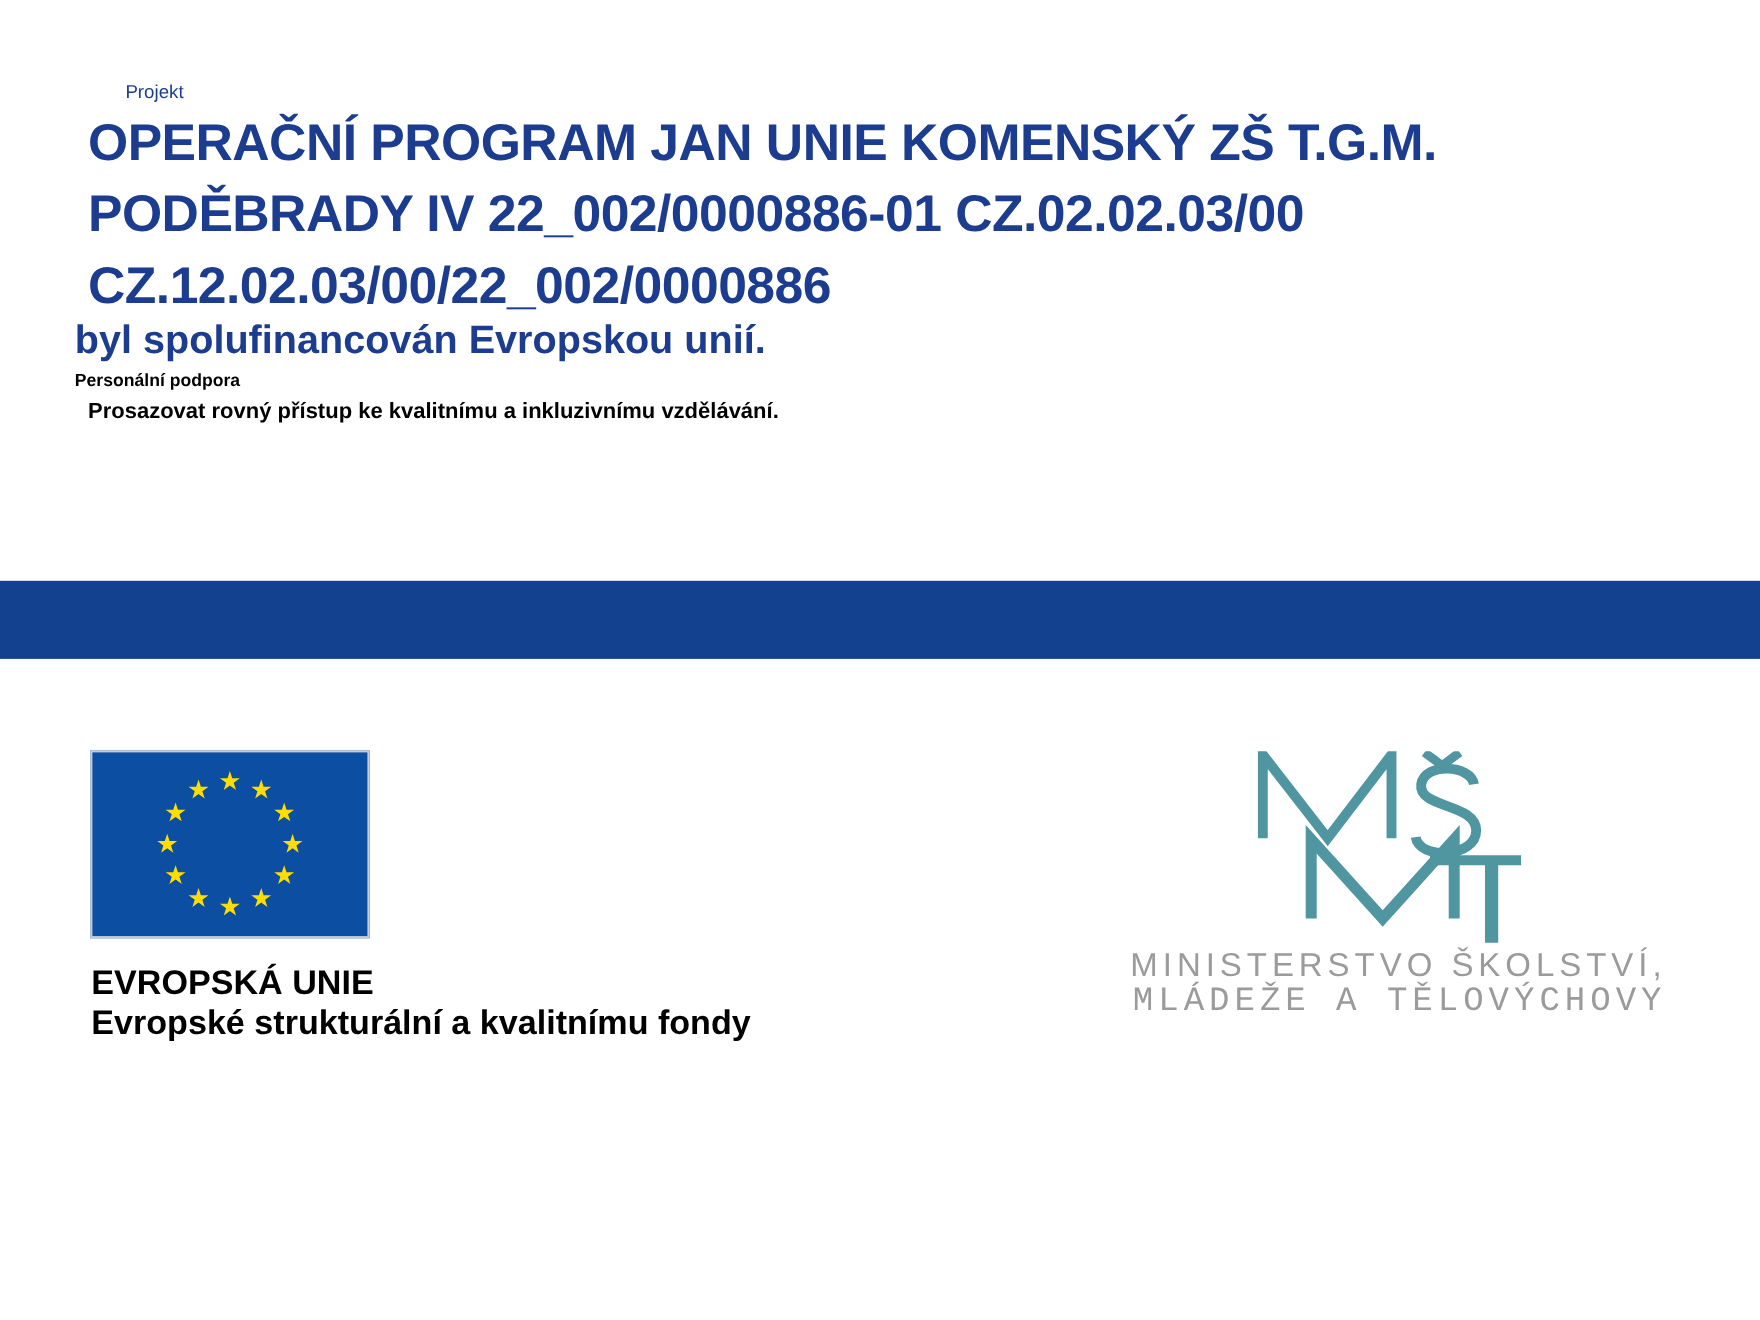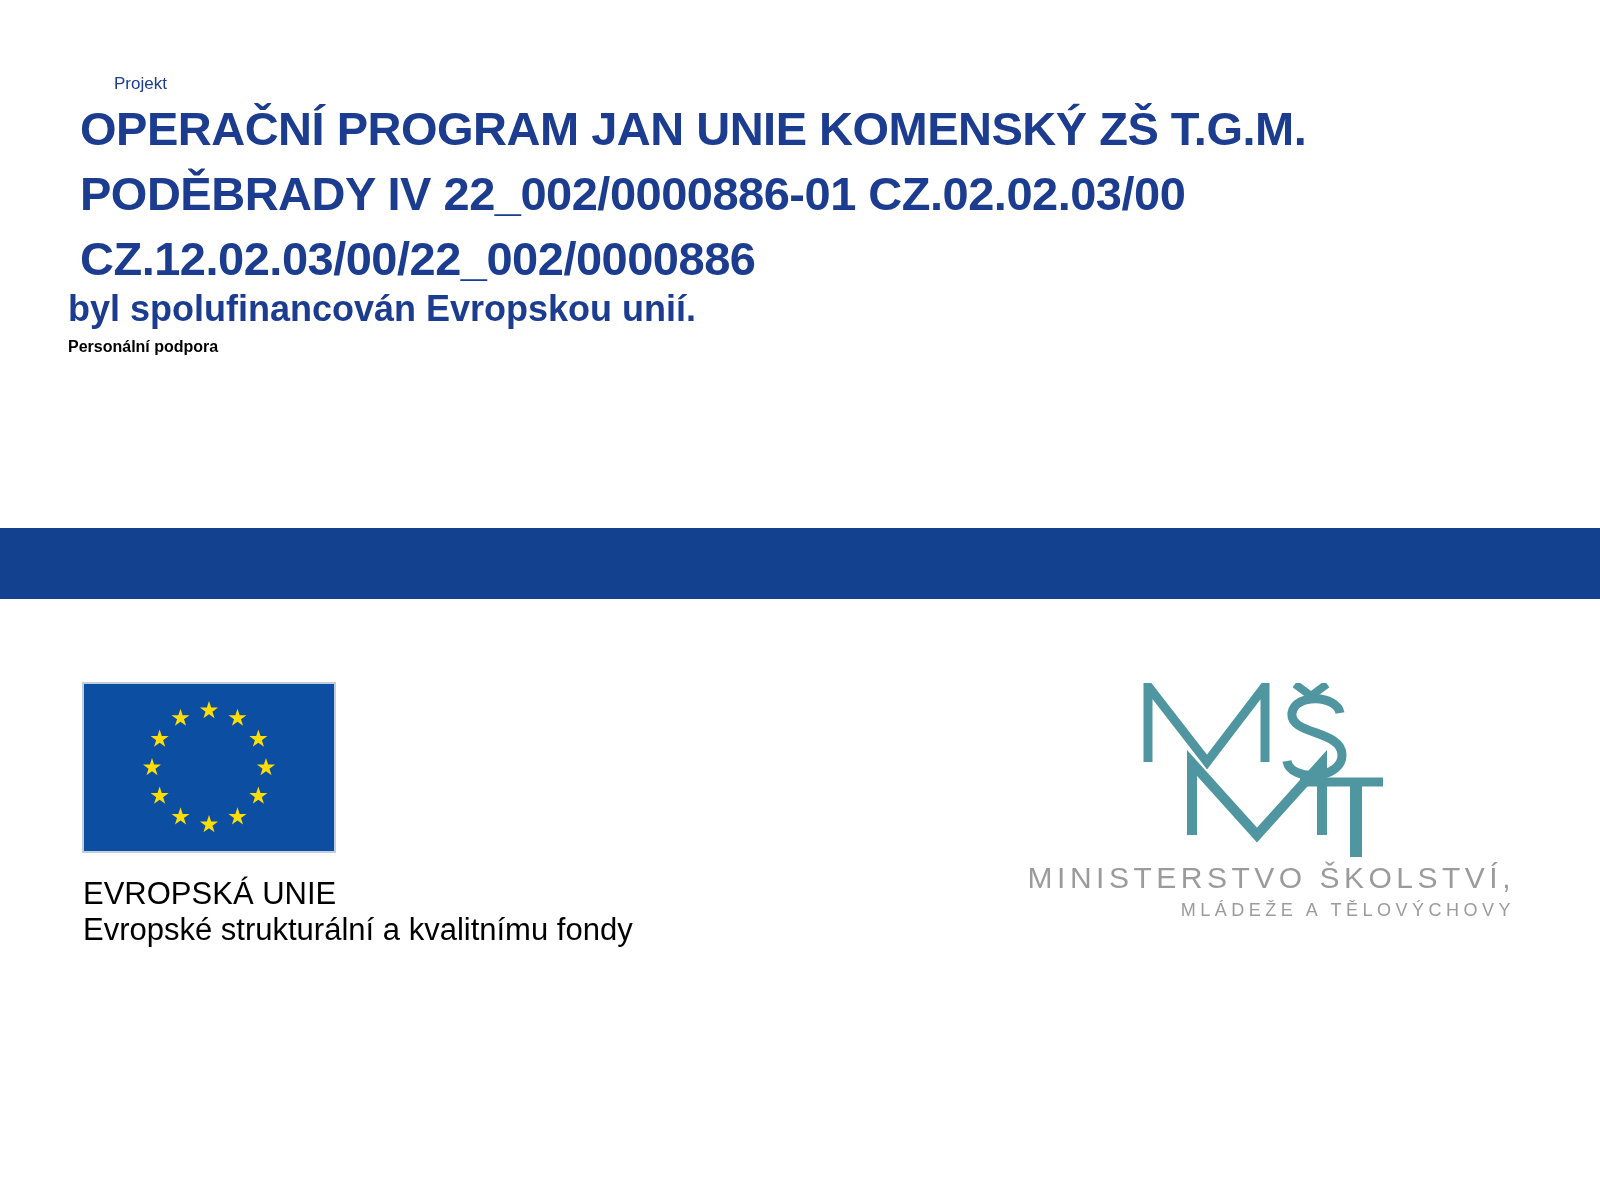--- a/index.html
+++ b/index.html
@@ -42,48 +42,49 @@
     position:absolute;left:0;top:528px;width:1600px;height:71px;
     background:var(--bar-blue);
   }
   .eu-flag{
     position:absolute;left:82px;top:682px;width:254px;height:171px;
     background:var(--flag-blue);border:2px solid #c3cedd;box-sizing:border-box;
   }
   .eu-flag svg{position:absolute;left:-2px;top:-2px;}
   .eu-text{
     position:absolute;left:83px;top:876px;
-    color:var(--text-black);font-size:31px;line-height:36px;font-weight:400;
+    color:var(--text-black);font-size:31px;line-height:36px;font-weight:700;
   }
   .msmt-logo{
     position:absolute;left:1143px;top:683px;width:240px;height:175px;
   }
   .ministry-text{
     position:absolute;left:965px;top:860px;width:550px;text-align:right;
     color:var(--ministry-gray);font-weight:400;
   }
   .ministry-line1{font-size:30px;line-height:35px;letter-spacing:4.5px;}
-  .ministry-line2{font-size:18px;line-height:31px;letter-spacing:4.5px;}
+  .ministry-line2{font-size:31px;line-height:31px;letter-spacing:4.5px;font-family:Liberation Mono, monospace;}
 </style>
 </head>
 <body>
 
 <div class="page">
 
   <div class="kicker">Projekt</div>
 
   <div class="title">
     <div>OPERAČNÍ PROGRAM JAN UNIE KOMENSKÝ ZŠ T.G.M.</div>
     <div>PODĚBRADY IV 22_002/0000886-01 CZ.02.02.03/00</div>
     <div>CZ.12.02.03/00/22_002/0000886</div>
   </div>
 
   <div class="cofinance">byl spolufinancován Evropskou unií.</div>
 
   <div class="note1">Personální podpora</div>
+  <div class="note2">Prosazovat rovný přístup ke kvalitnímu a inkluzivnímu vzdělávání.</div>
 
   <div class="divider-bar"></div>
 
   <div class="eu-flag">
     <svg width="254" height="171" viewBox="0 0 254 171">
         <polygon points="127.00,19.00 129.15,25.55 136.04,25.56 130.47,29.63 132.58,36.19 127.00,32.15 121.42,36.19 123.53,29.63 117.96,25.56 124.85,25.55" fill="var(--star-yellow)"></polygon>
         <polygon points="155.50,26.64 157.65,33.18 164.54,33.20 158.97,37.26 161.08,43.82 155.50,39.79 149.92,43.82 152.03,37.26 146.46,33.20 153.35,33.18" fill="var(--star-yellow)"></polygon>
         <polygon points="176.36,47.50 178.51,54.05 185.40,54.06 179.83,58.13 181.95,64.69 176.36,60.65 170.78,64.69 172.89,58.13 167.33,54.06 174.22,54.05" fill="var(--star-yellow)"></polygon>
         <polygon points="184.00,76.00 186.15,82.55 193.04,82.56 187.47,86.63 189.58,93.19 184.00,89.15 178.42,93.19 180.53,86.63 174.96,82.56 181.85,82.55" fill="var(--star-yellow)"></polygon>
         <polygon points="176.36,104.50 178.51,111.05 185.40,111.06 179.83,115.13 181.95,121.69 176.36,117.65 170.78,121.69 172.89,115.13 167.33,111.06 174.22,111.05" fill="var(--star-yellow)"></polygon>

